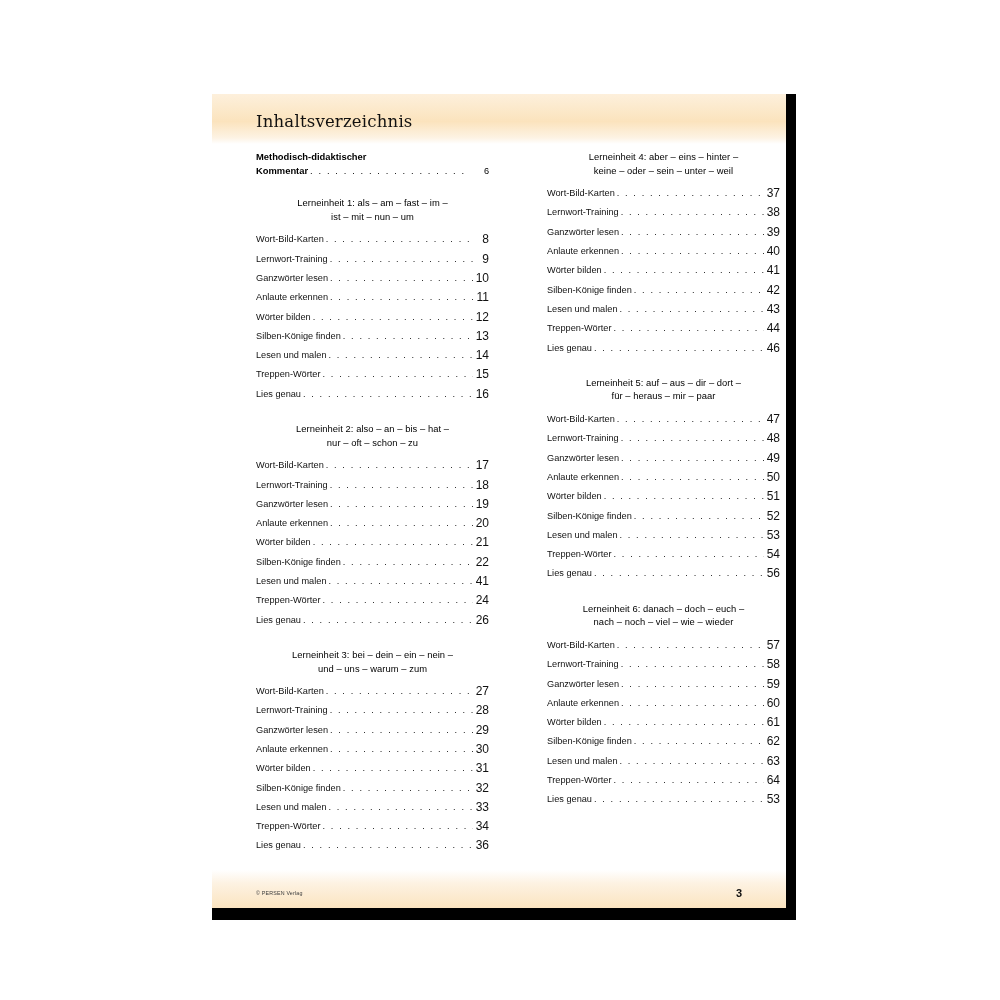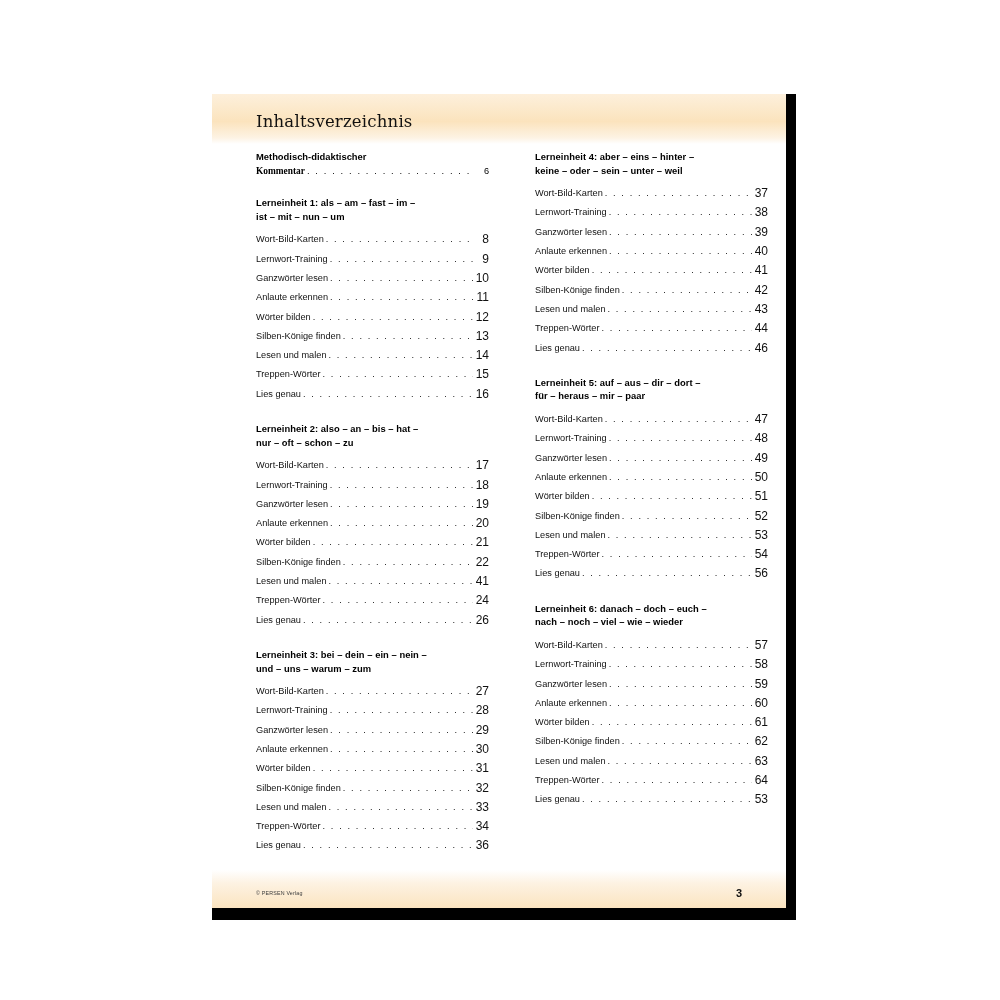--- a/index.html
+++ b/index.html
@@ -75,42 +75,43 @@
     font-size: 11px;
     font-weight: bold;
     color: #111111;
   }
   .columns {
     position: absolute;
     left: 0;
     top: 56px;
     width: 574px;
     display: flex;
-    gap: 4px;
+    gap: 16px;
   }
   .col {
     width: 287px;
     box-sizing: border-box;
     padding-left: 44px;
     padding-right: 10px;
   }
   .col.right {
     padding-left: 32px;
     padding-right: 22px;
   }
   .block {
     margin-bottom: 18px;
   }
   .block-title {
     font-size: 9.4px;
-    font-weight: bold;
+    font-weight: normal;
     color: #000000;
     line-height: 13.6px;
     margin-bottom: 7px;
     letter-spacing: 0.05px;
+    text-align: center;
   }
   .entry {
     display: flex;
     align-items: flex-start;
     font-size: 9.2px;
     color: #111111;
     line-height: 19.3px;
     white-space: nowrap;
   }
   .entry .label {
@@ -134,21 +135,21 @@
     text-align: right;
     font-size: 12px;
   }
   .title-entry {
     display: flex;
     align-items: baseline;
     font-size: 9.4px;
     font-weight: bold;
     line-height: 13.6px;
   }
-  .title-entry .tlabel { flex: 0 0 auto; font-family: Liberation Serif, serif; }
+  .title-entry .tlabel { flex: 0 0 auto; }
   .title-entry .tdots {
     flex: 1 1 auto;
     overflow: hidden;
     margin: 0 2px;
     letter-spacing: 1.6px;
     font-weight: normal;
     height: 12px;
   }
   .title-entry .tdots::before {
     content: ". . . . . . . . . . . . . . . . . . . . . . . . . . . . . . . . . . . . . . .";

